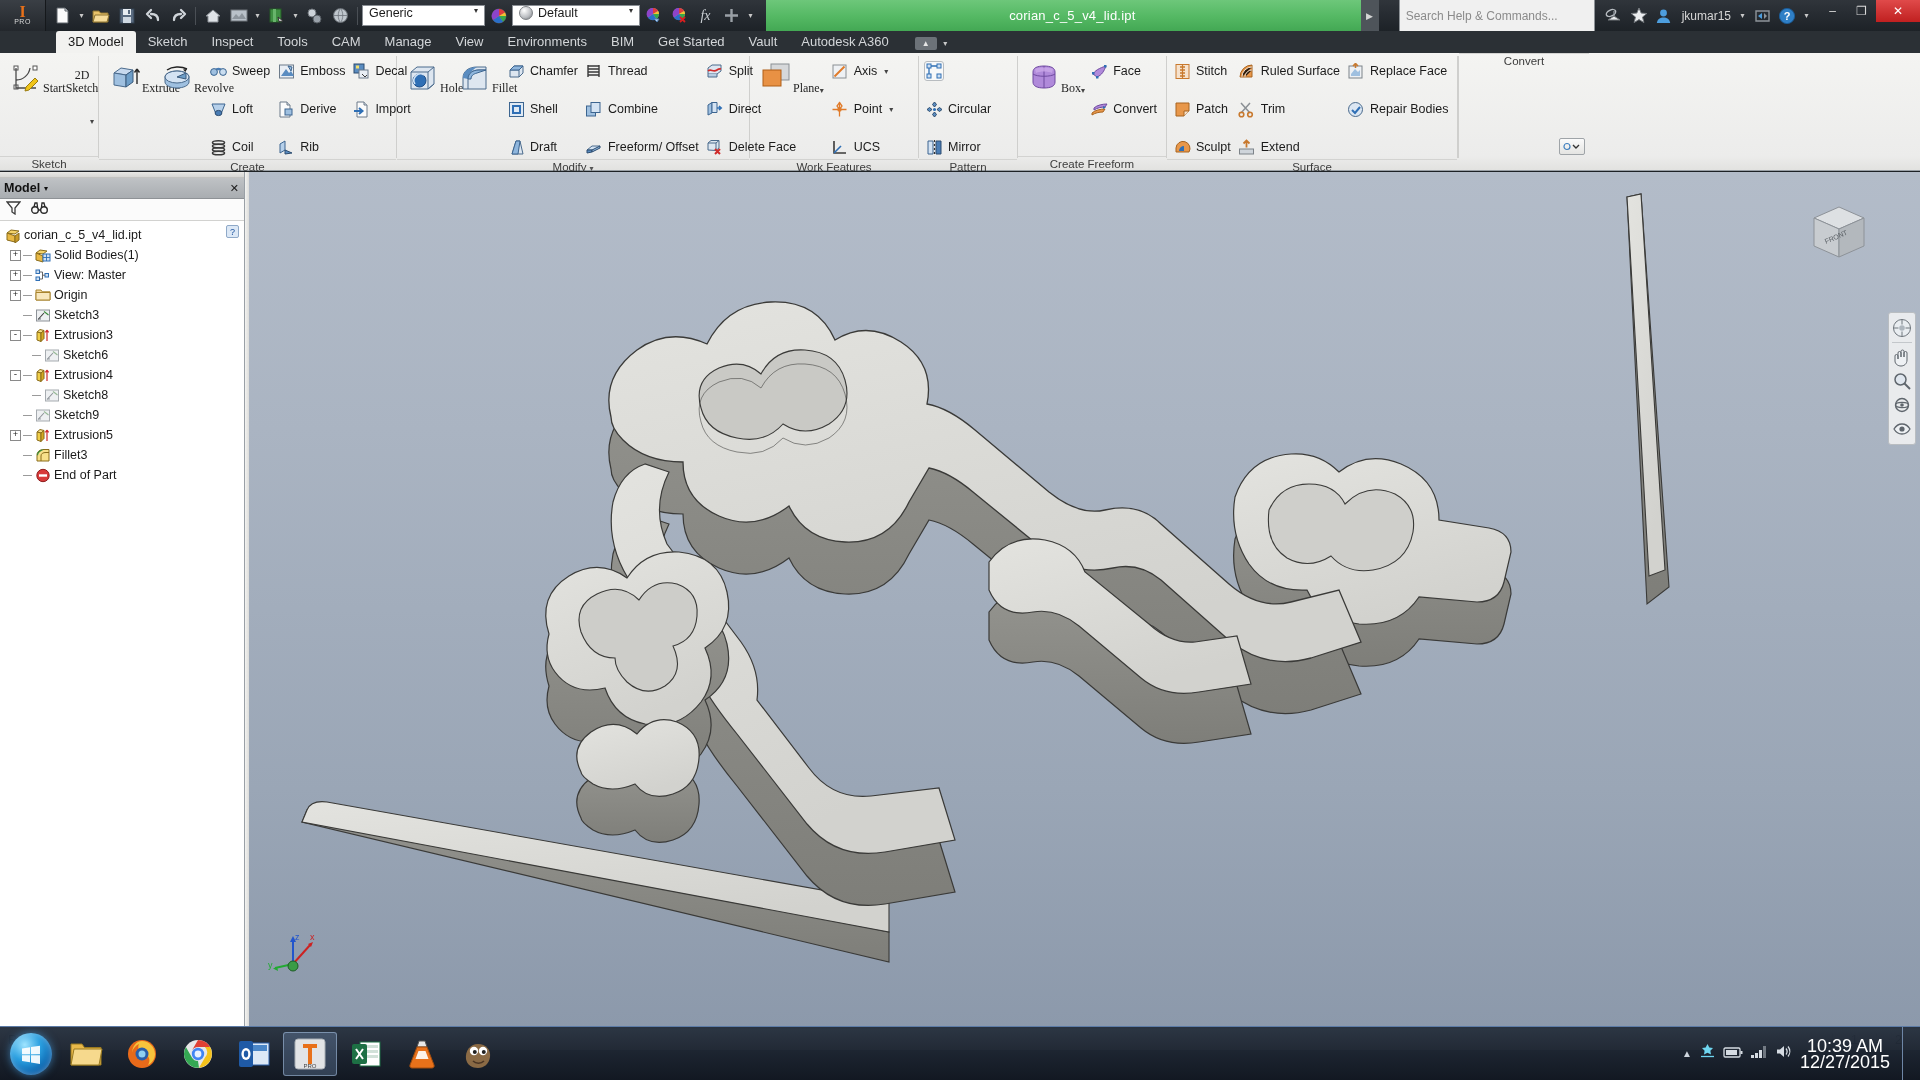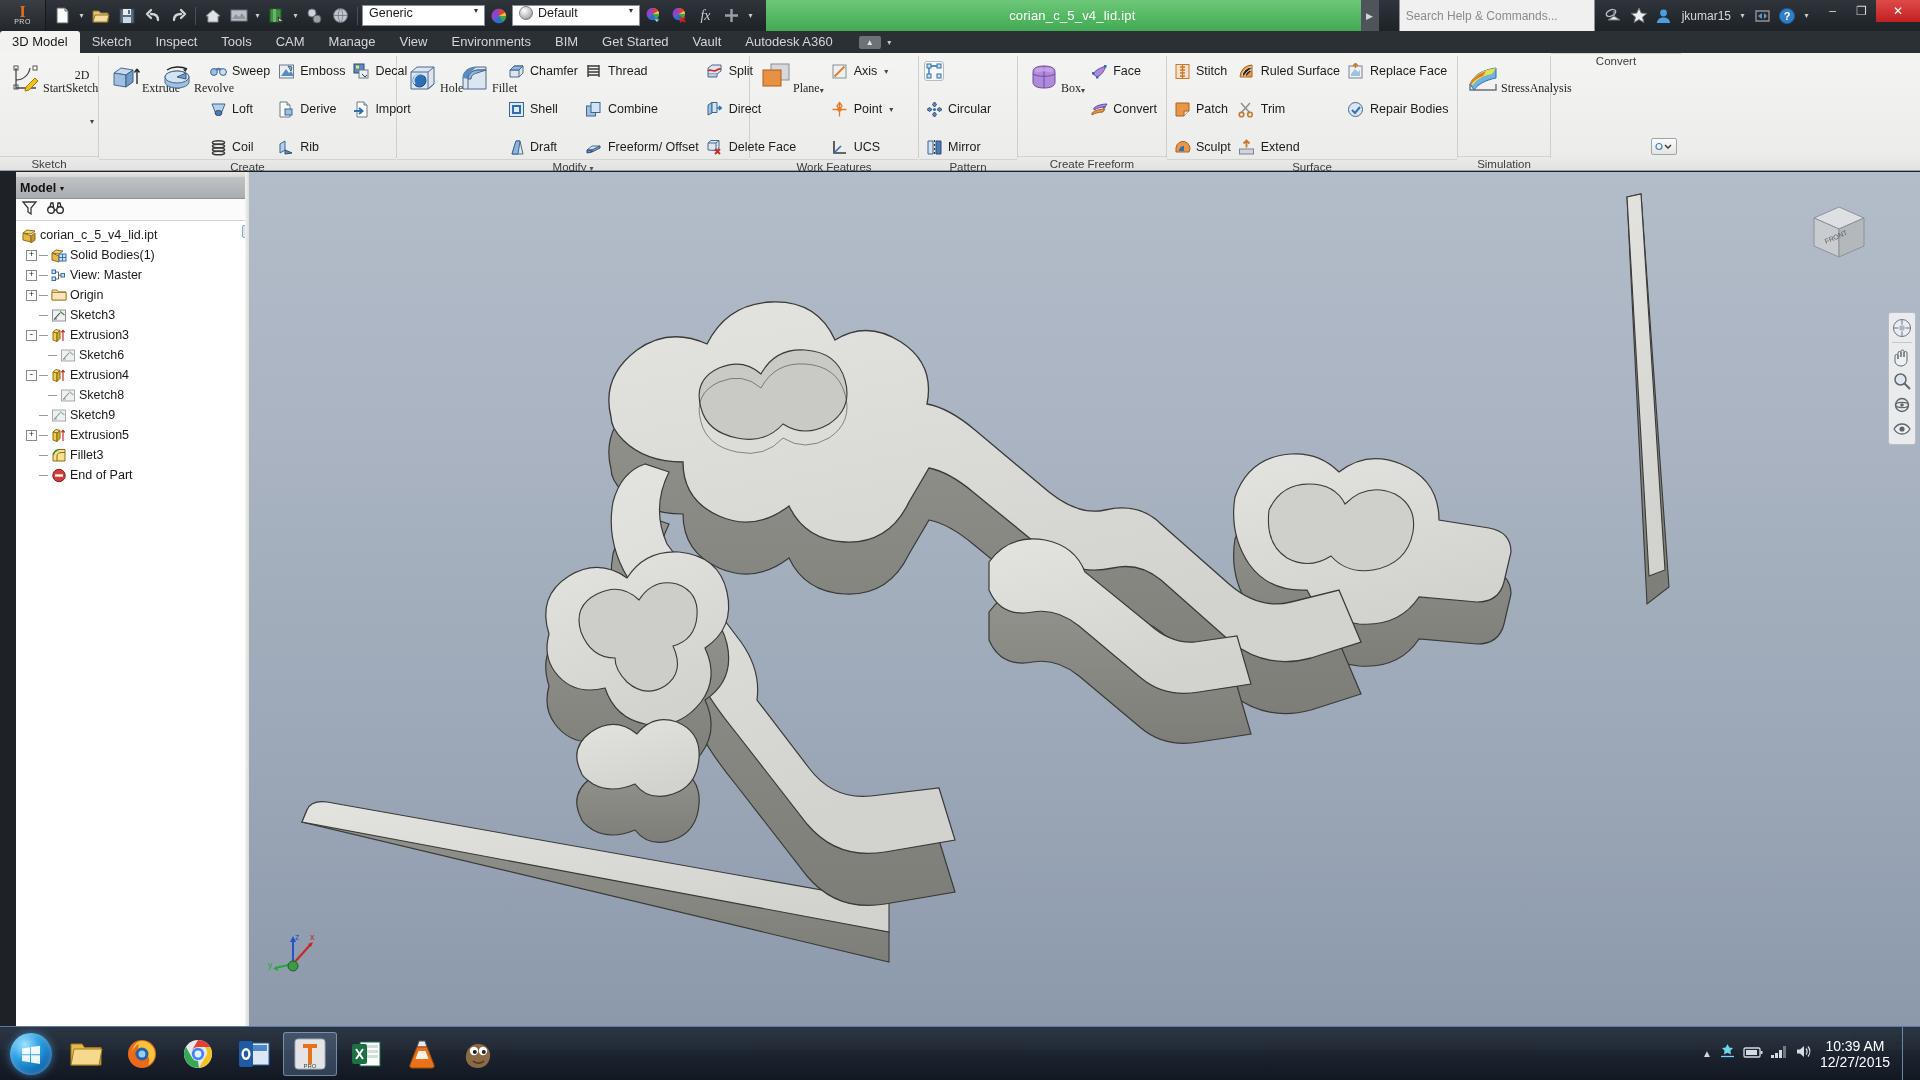--- a/index.html
+++ b/index.html
@@ -74,21 +74,21 @@
   .wc {
     width: 29px; height: 22px; margin-top: 0px;
     display:flex; align-items:center; justify-content:center;
     color:#d8d8d8; font-size: 12px; font-family:"Liberation Sans",sans-serif; cursor:pointer;
   }
   .wc.close { background: linear-gradient(to bottom,#e04a4a,#c02020); color: #fff; width: 44px; }
 
   
   .ribbon-tabs {
     position: absolute; left: 0; top: 31px; width: 1920px; height: 22px;
-    background: #2b3035; display: flex; align-items: center; 
+    background: #2b3035; display: flex; align-items: flex-start; padding-left: 56px;
   }
   .rtab {
     padding: 2px 12px 3px; font-size: 13px; color: #d3d6d9; cursor: pointer;
     white-space: nowrap; line-height: 17px;
   }
   .rtab.active { background: #f2f2f0; color: #1a1a1a; border-radius: 3px 3px 0 0; }
   .a360-caret { display:flex; align-items:center; gap:3px; margin-left: 14px; }
   .a360-pill {
     width: 22px; height: 13px; background: #6c7278; border-radius: 2px;
     display:flex; align-items:center; justify-content:center; color:#e6e6e6; font-size:8px;
@@ -131,21 +131,21 @@
 
   .panel-more {
     position:absolute; right: 4px; bottom: 16px; width: 26px; height: 17px;
     border: 1px solid #9fa4a8; background: linear-gradient(to bottom,#fbfbfb,#e4e4e2);
     border-radius: 2px; display:flex; align-items:center; justify-content:center;
     font-size: 8px; color: #333; cursor:pointer;
   }
 
   
   .browser {
-    position: absolute; left: 16px; top: 172px; width: 245px; bottom: 52px;
+    position: absolute; left: 0; top: 172px; width: 245px; bottom: 52px;
     background: #ffffff; border-right: 1px solid #9aa0a6;
     display: flex; flex-direction: column;
   }
   .browser-grip { height: 6px; background: linear-gradient(to bottom,#e7e7e5,#d6d6d4);
                   border-bottom:1px solid #c2c2c0; }
   .browser-head {
     height: 21px; background: linear-gradient(to bottom,#bfc2c5,#a9adb1);
     display: flex; align-items: center; padding: 0 4px; position: relative;
     border-bottom: 1px solid #8e9296;
   }
@@ -247,21 +247,21 @@
   }
   .tbapp {
     width: 54px; height: 44px; margin: 0 1px;
     display:flex; align-items:center; justify-content:center; cursor:pointer;
     border-radius: 3px;
   }
   .tbapp.active { background: rgba(160,200,255,.22); border: 1px solid rgba(190,220,255,.45); }
   .tray {
     position:absolute; right: 0; height: 54px; display:flex; align-items:center; padding-right: 6px; gap: 7px;
   }
-  .clock { color:#fff; font-size: 14px; text-align:center; line-height: 16px; cursor:pointer; }
+  .clock { color:#fff; font-size: 18px; text-align:center; line-height: 16px; cursor:pointer; }
   .showdesk { width: 12px; height: 54px; border-left: 1px solid #6e86a6; margin-left:5px; }
 </style>
 </head>
 <body>
 
 <div id="app">
 
   <div class="titlebar">
 
     <div class="inv-logo">
@@ -951,37 +951,20 @@
                 </svg>
             </span>
             <span class="lbl">Repair Bodies</span>
           </div>
         </div>
       </div>
       <div class="panel-title">Surface</div>
     </div>
     <div class="panel-div"></div>
 
-    <div class="panel" style="width:92px">
-      <div class="panel-body" style="justify-content:center">
-        <div class="bigbtn">
-          <span class="ico big">
-            <svg width="34" height="32" viewBox="0 0 34 32">
-              <path d="M3 22c4-9 12-14 26-16v10c-10 2-18 6-22 12z" fill="#6fb3e0" stroke="#2f6fb5"></path>
-              <path d="M3 22c4-9 12-14 26-16l-4 6c-10 2-16 6-19 11z" fill="#e8e24a"></path>
-              <path d="M3 22c3-6 8-10 16-13l-3 5c-6 2-10 5-12 9z" fill="#e07b2a"></path>
-              <path d="M3 22v6h26v-6" fill="none" stroke="#6a7077" stroke-width="1.4"></path>
-            </svg>
-          </span>
-          <span class="lbl">Stress</span>
-          <span class="lbl2">Analysis</span>
-        </div>
-      </div>
-      <div class="panel-title">Simulation</div>
-    </div>
     <div class="panel-div"></div>
 
     <div class="panel" style="width:130px">
       <div class="panel-title">Convert</div>
       <div class="panel-more">
         <svg width="18" height="9" viewBox="0 0 18 9">
             <circle cx="4" cy="4.5" r="3" fill="none" stroke="#3f7fbf" stroke-width="1.2"></circle>
             <path d="M10 3l3 3 3-3" fill="none" stroke="#333" stroke-width="1.4"></path>
           </svg>
       </div>

